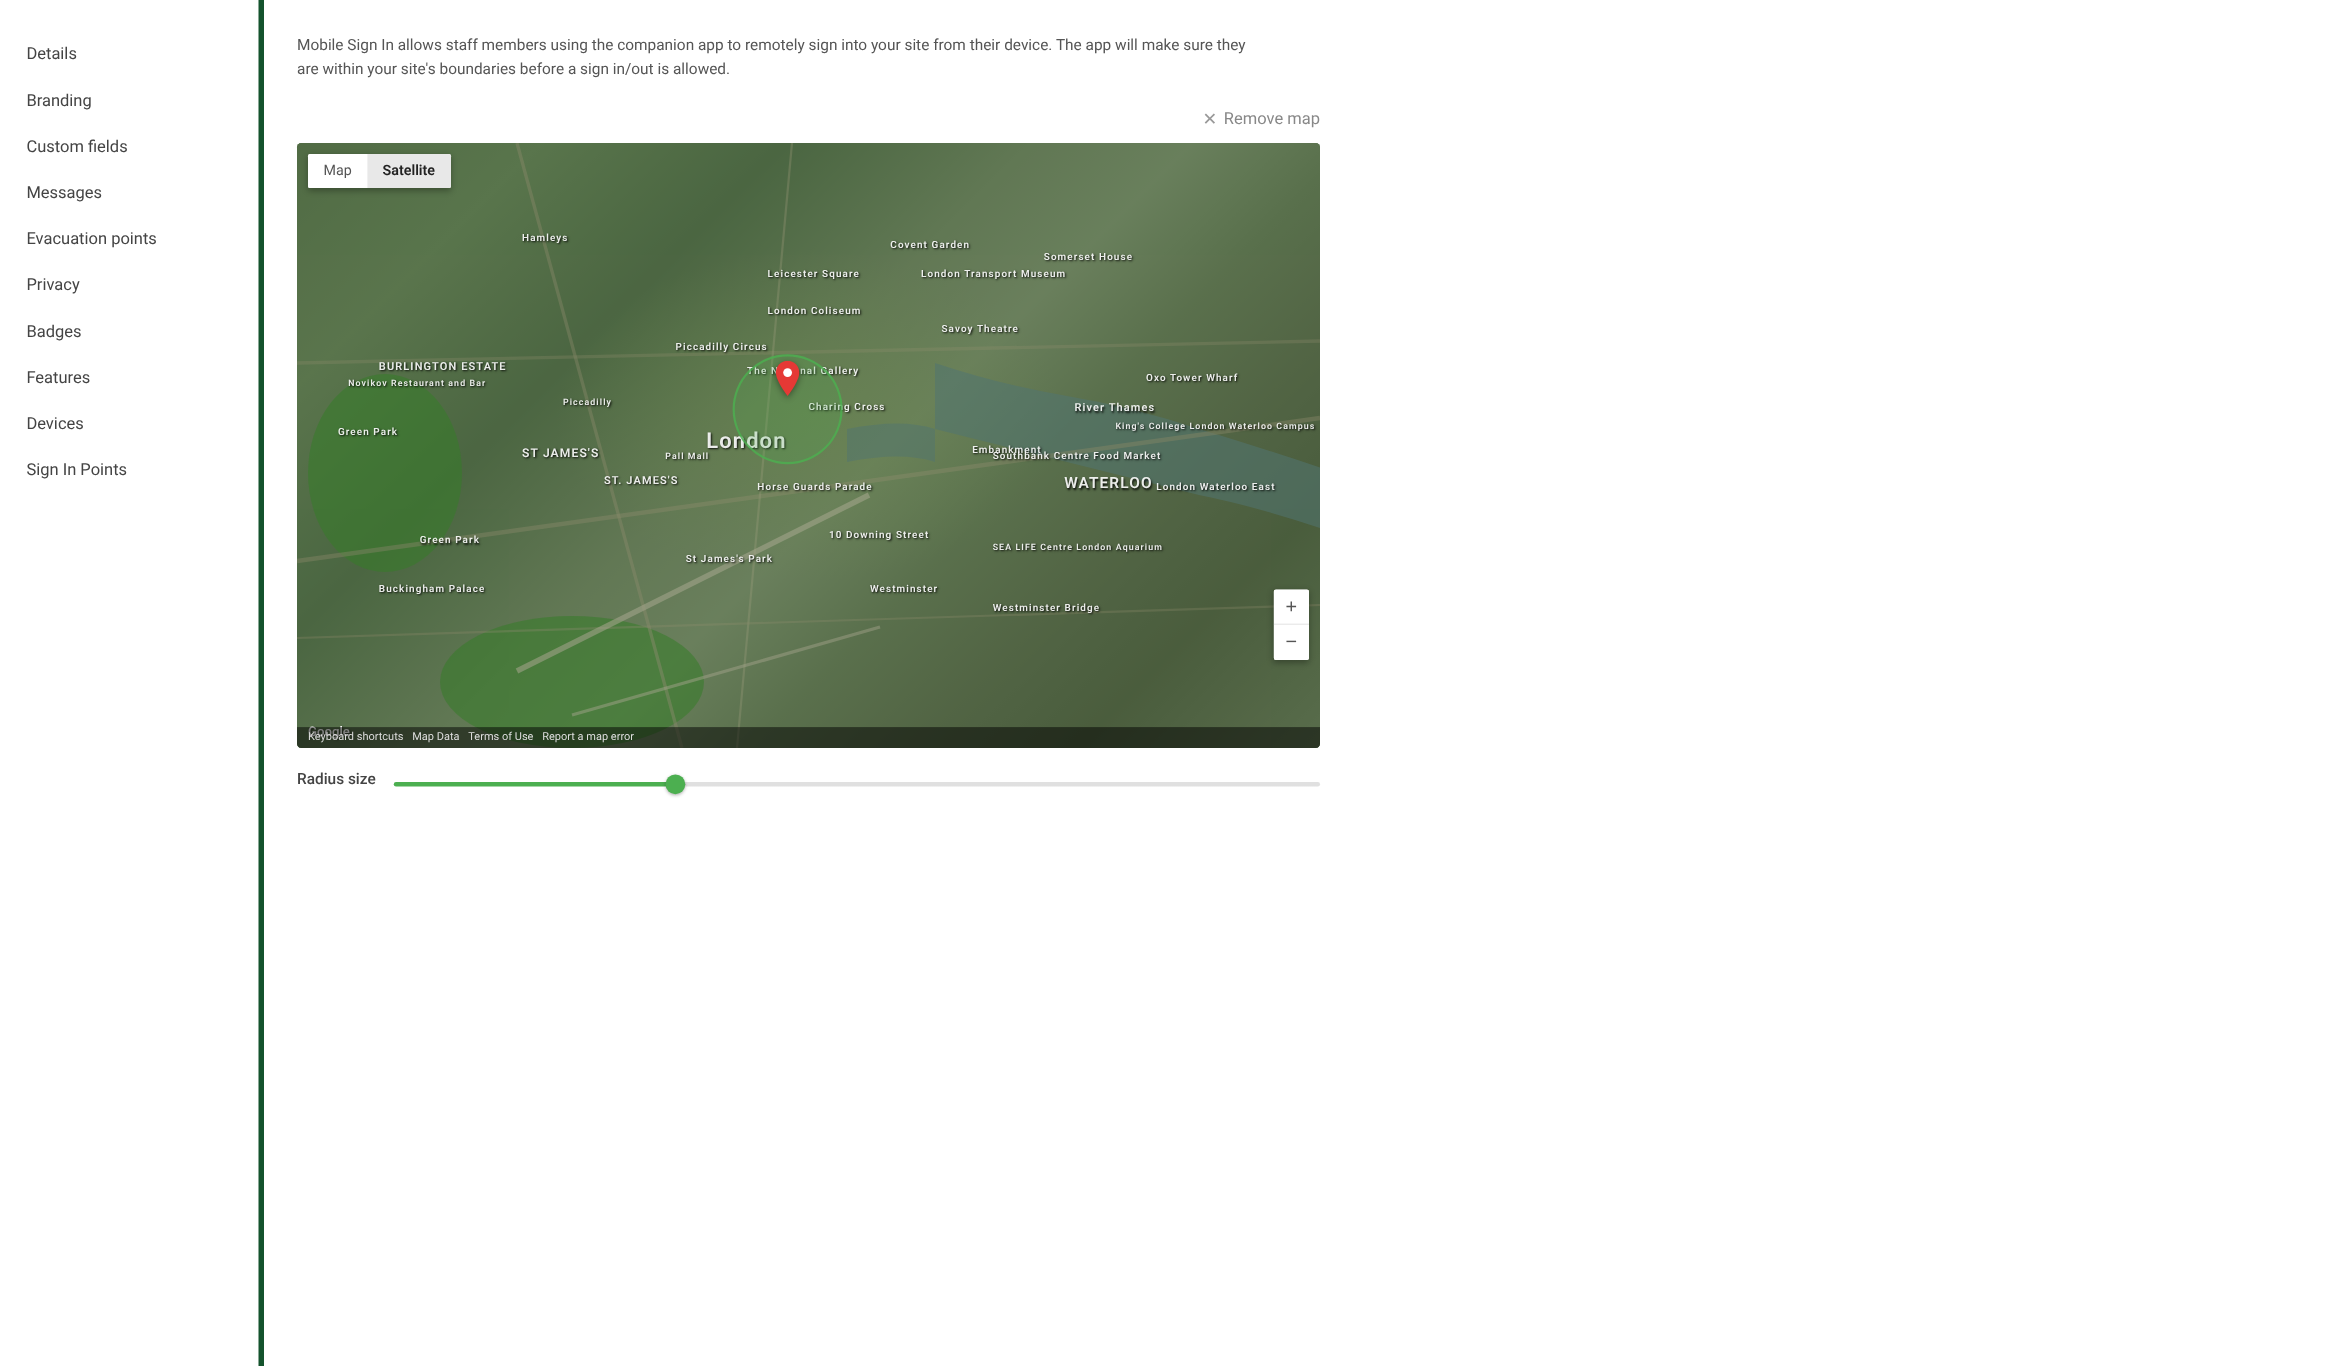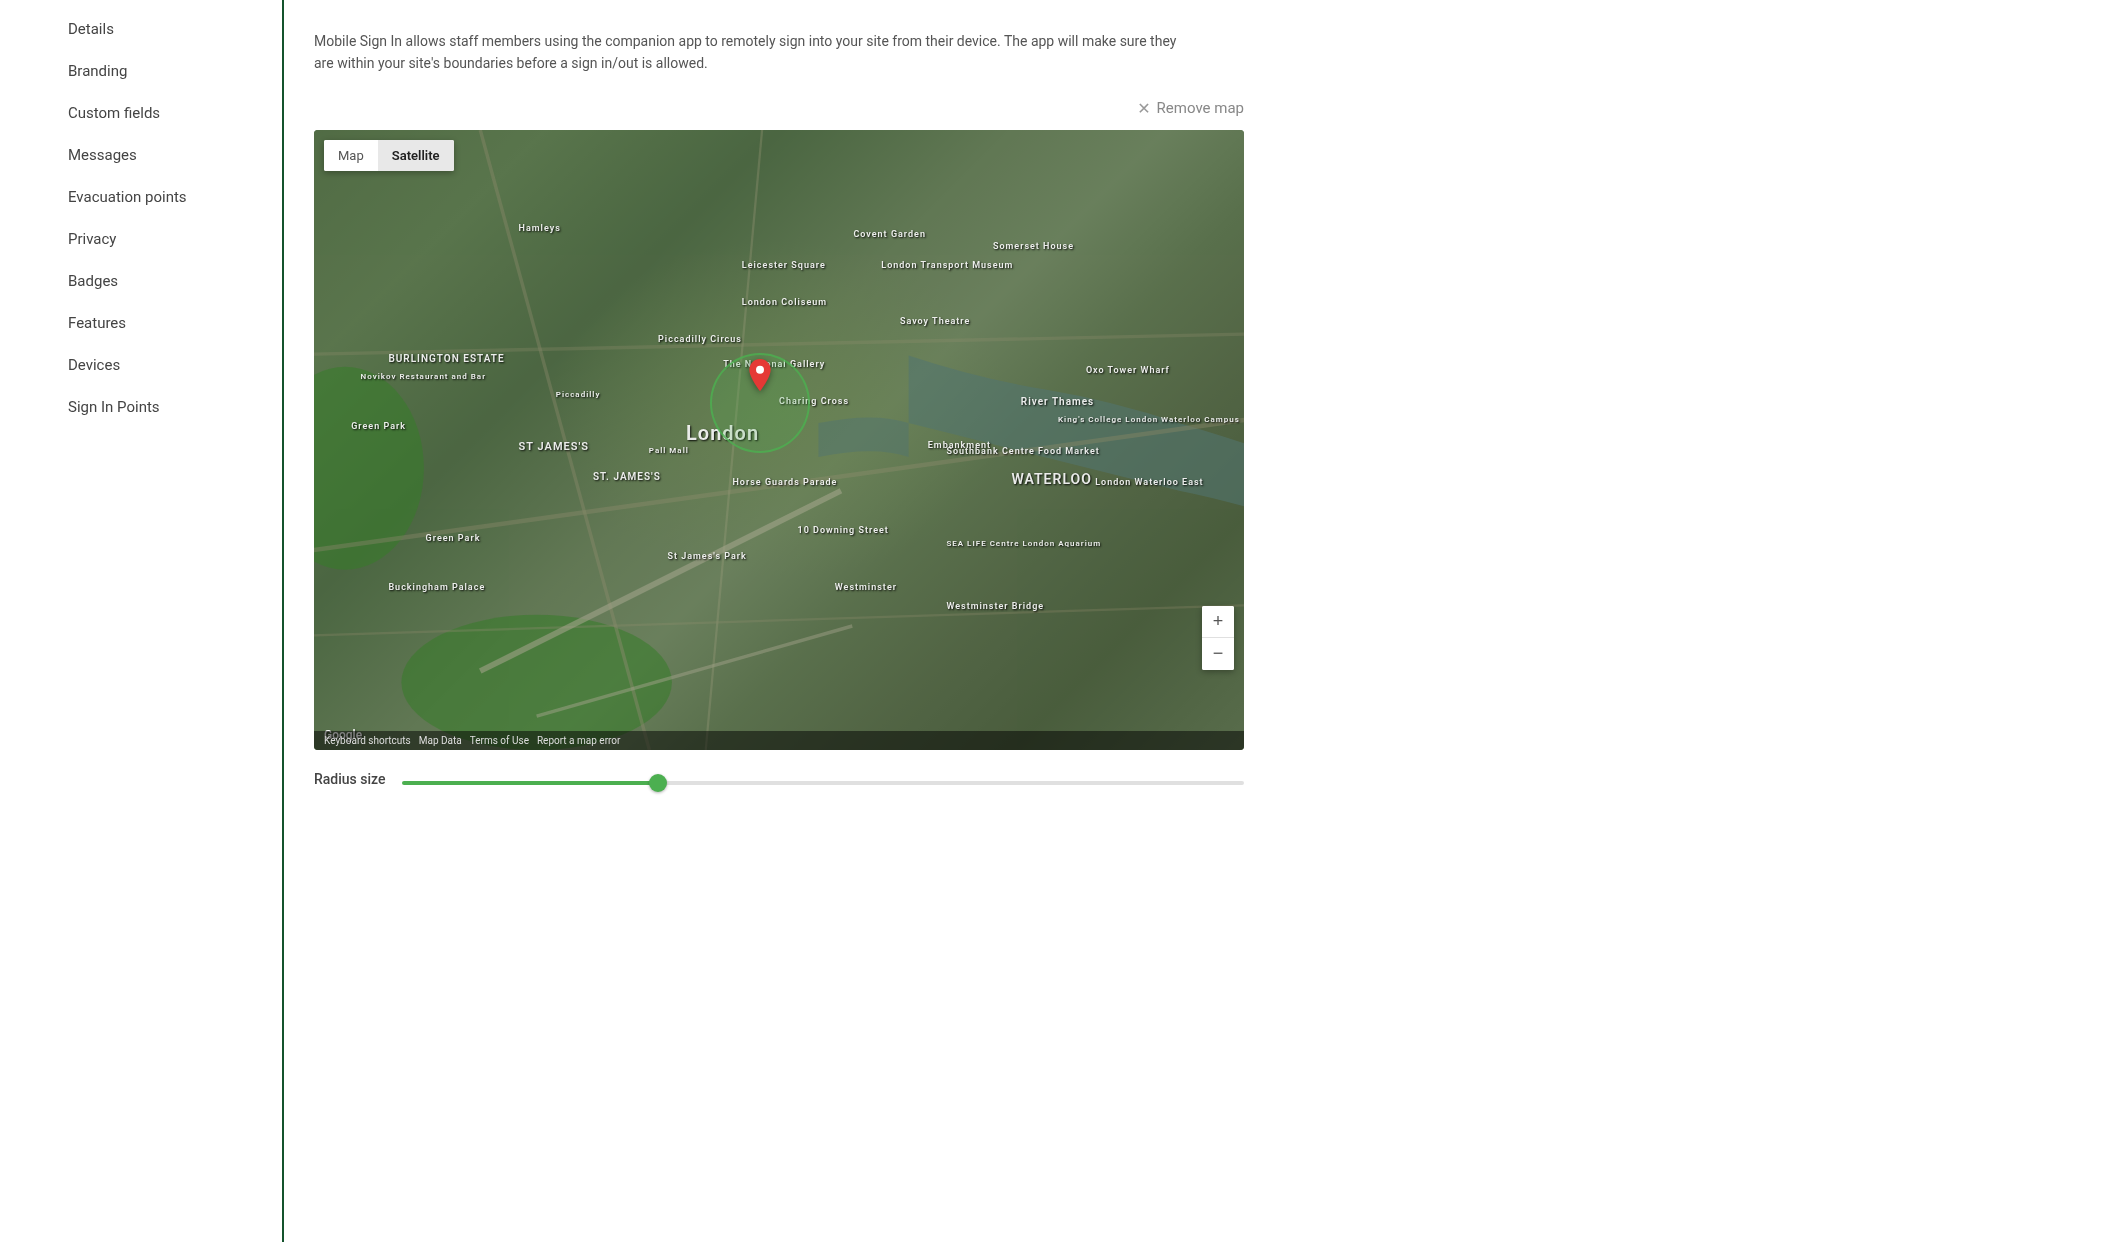--- a/index.html
+++ b/index.html
@@ -9,25 +9,24 @@
       color: #333;
       display: flex;
       height: 100vh;
       overflow: hidden;
     }
 
     
     .sidebar {
       width: 240px;
       min-width: 240px;
-      border-right: 2px solid #14532d;
-      padding: 8px 0;
+      border-right: 5px solid #14532d;
+      padding: 28px 0;
       display: flex;
       flex-direction: column;
-      margin-left: 44px;
     }
     .sidebar-item {
       padding: 12px 24px;
       font-size: 15px;
       color: #444;
       cursor: pointer;
       position: relative;
       transition: color 0.15s;
     }
 
@@ -115,21 +114,21 @@
       max-width: 930px;
     }
     .remove-map-btn .x-icon {
       font-size: 16px;
       color: #999;
     }
 
     
     .map-container {
       width: 930px;
-      height: 620px;
+      height: 550px;
       position: relative;
       border-radius: 4px;
       overflow: hidden;
       background: #6a8a5e;
     }
 
     
     .map-search-bar {
       position: absolute;
       top: 10px;

